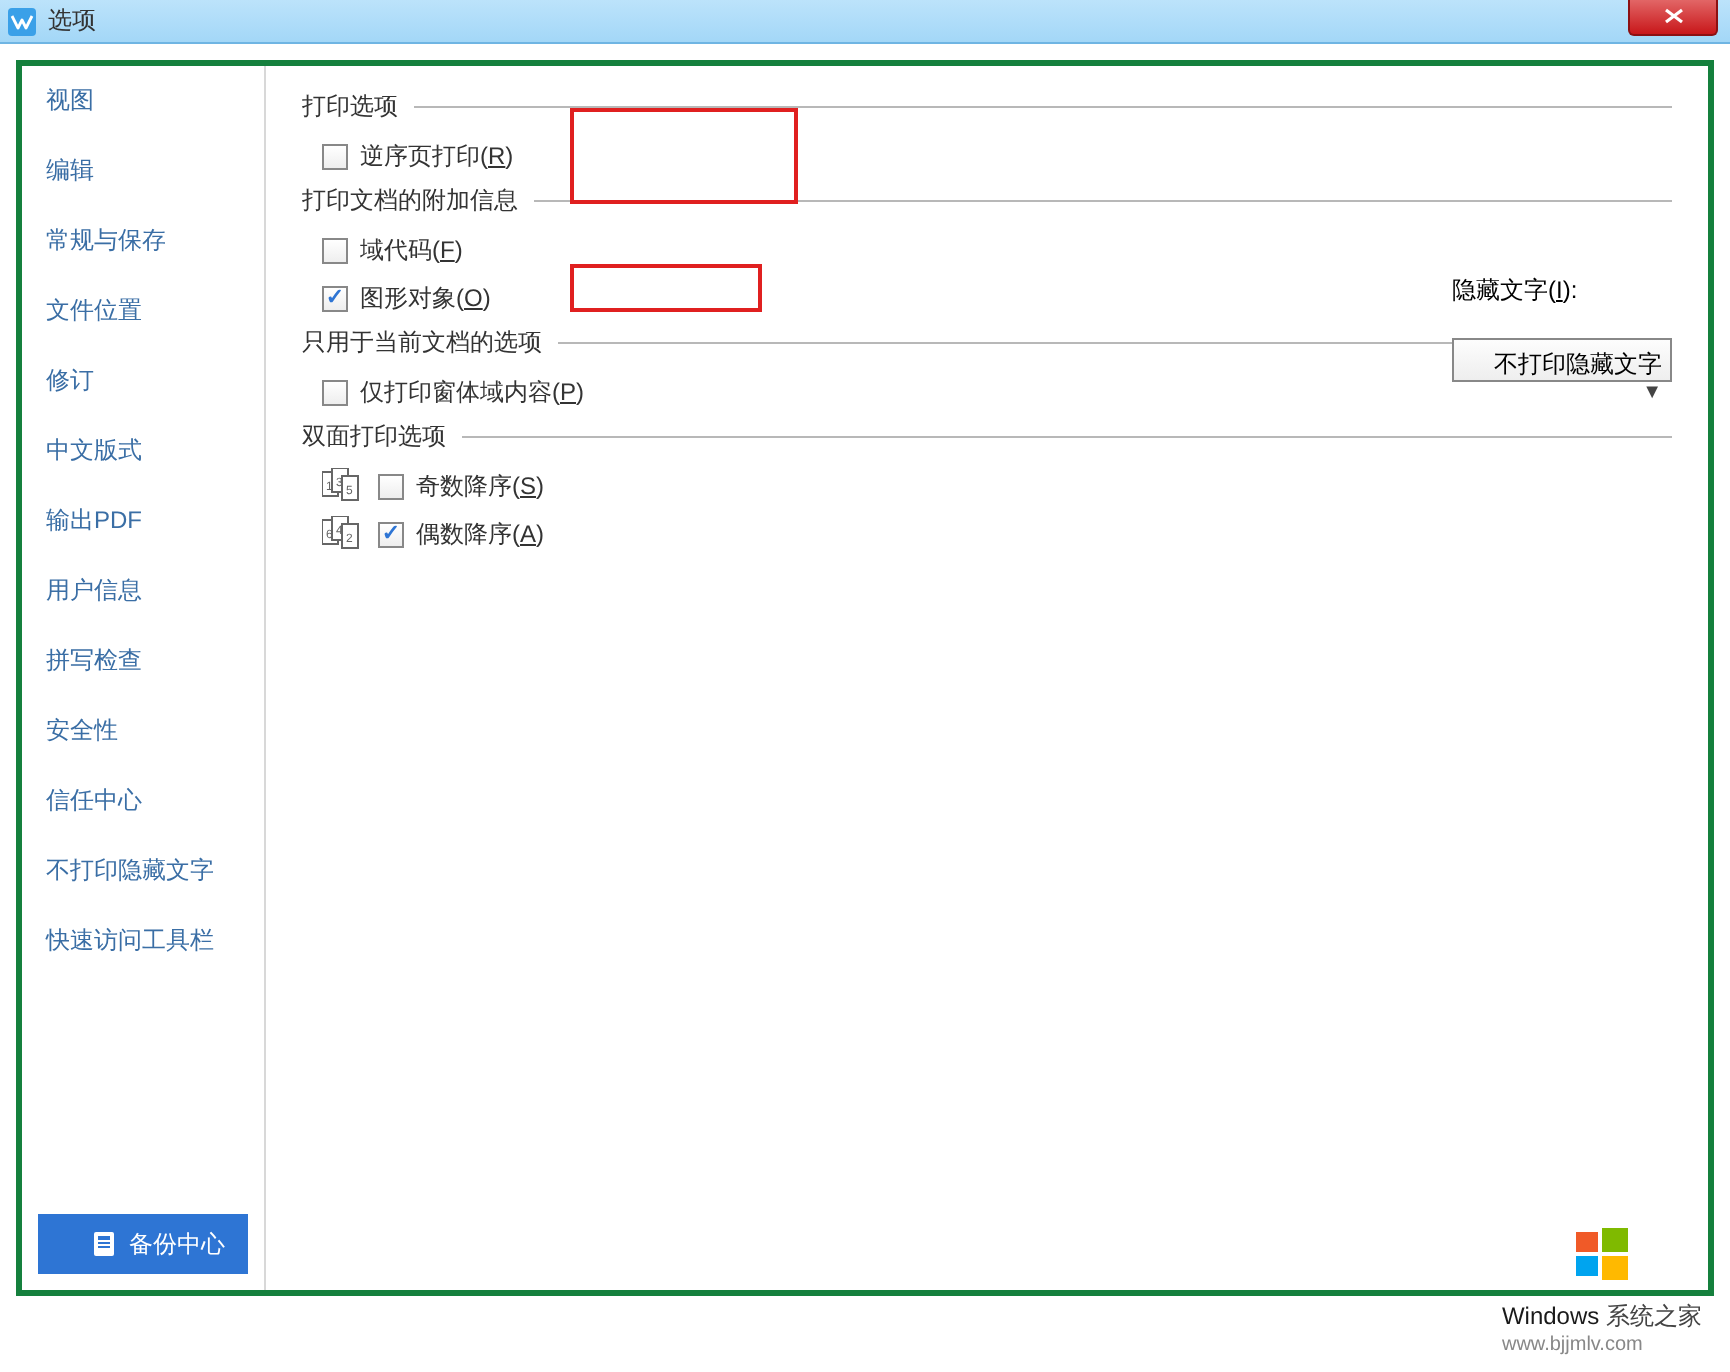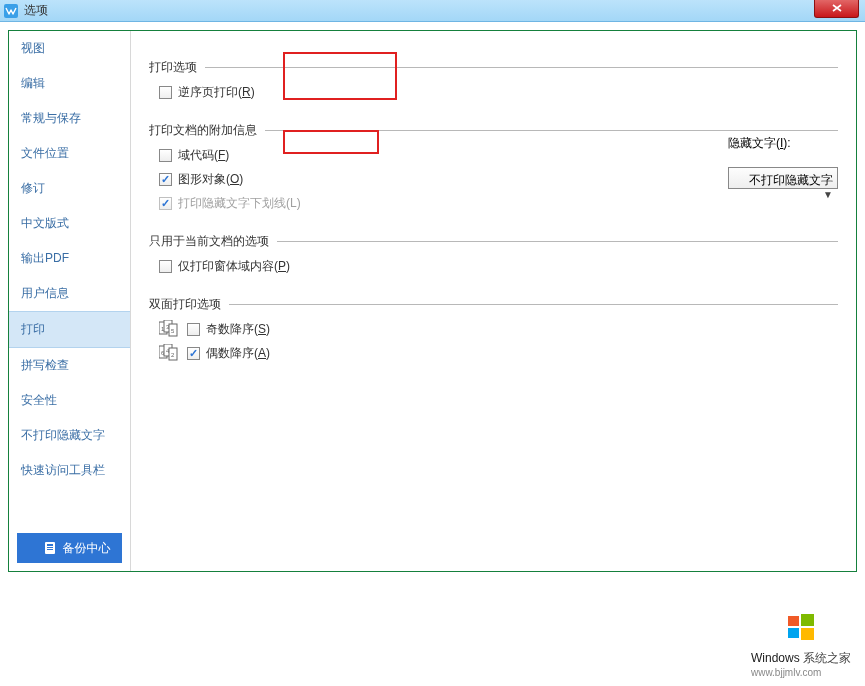--- a/index.html
+++ b/index.html
@@ -47,23 +47,23 @@
   border-top: none;
   border-radius: 0 0 3px 3px;
   color: #fff;
   font-size: 11px;
   display: flex;
   align-items: center;
   justify-content: center;
   box-shadow: inset 0 1px 0 rgba(255,255,255,.3);
 }
 .dialog-body {
-  border: 1px solid #15803d;
+  border: 3px solid #15803d;
   margin: 8px;
-  height: 542px;
+  height: 618px;
   display: flex;
   background: #fff;
 }
 .sidebar {
   width: 122px;
   border-right: 1px solid #d8d8d8;
   background: #fff;
   display: flex;
   flex-direction: column;
 }
@@ -100,21 +100,21 @@
   padding: 10px 18px;
   overflow: auto;
   position: relative;
 }
 .section-title {
   font-size: 12px;
   color: #333;
   display: flex;
   align-items: center;
   gap: 8px;
-  margin: 18px 0 4px 0;
+  margin: 2px 0 4px 0;
   justify-content: center;
 }
 .section-title .line {
   flex: 1;
   height: 1px;
   background: #b8b8b8;
 }
 .option-row {
   display: flex;
   align-items: center;
@@ -226,23 +226,23 @@
   <div class="sidebar">
     <div class="sidebar-list">
       <div class="sidebar-item">视图</div>
       <div class="sidebar-item">编辑</div>
       <div class="sidebar-item">常规与保存</div>
       <div class="sidebar-item">文件位置</div>
       <div class="sidebar-item">修订</div>
       <div class="sidebar-item">中文版式</div>
       <div class="sidebar-item">输出PDF</div>
       <div class="sidebar-item">用户信息</div>
-      <div class="sidebar-item selected">打印</div>
       <div class="sidebar-item">拼写检查</div>
       <div class="sidebar-item">安全性</div>
+      <div class="sidebar-item">信任中心</div>
       <div class="sidebar-item">不打印隐藏文字</div>
       <div class="sidebar-item">快速访问工具栏</div>
     </div>
     <div class="backup-btn">
       <svg width="14" height="14" viewBox="0 0 14 14">
         <rect x="2" y="1" width="10" height="12" rx="1" fill="#fff"></rect>
         <rect x="4" y="3" width="6" height="2" fill="#2e75d4"></rect>
         <rect x="4" y="6" width="6" height="1" fill="#2e75d4"></rect>
         <rect x="4" y="8" width="6" height="1" fill="#2e75d4"></rect>
       </svg>
@@ -267,24 +267,20 @@
       <span>打印文档的附加信息</span>
       <span class="line"></span>
     </div>
     <div class="option-row">
       <span class="cb"></span>
       <span><span>域代码(</span><span class="u">F</span><span>)</span></span>
     </div>
     <div class="option-row">
       <span class="cb checked"></span>
       <span><span>图形对象(</span><span class="u">O</span><span>)</span></span>
-    </div>
-    <div class="option-row disabled">
-      <span class="cb checked"></span>
-      <span>打印隐藏文字下划线(L)</span>
     </div>
 
     <div class="highlight-box" style="left:152px; top:99px; width:96px; height:24px"></div>
 
     <div class="hidden-text-block">
       <span class="lbl"><span>隐藏文字(</span><span class="u">I</span><span>):</span></span>
       <div class="select">
         <span>不打印隐藏文字</span>
         <span class="arrow">▼</span>
       </div>

